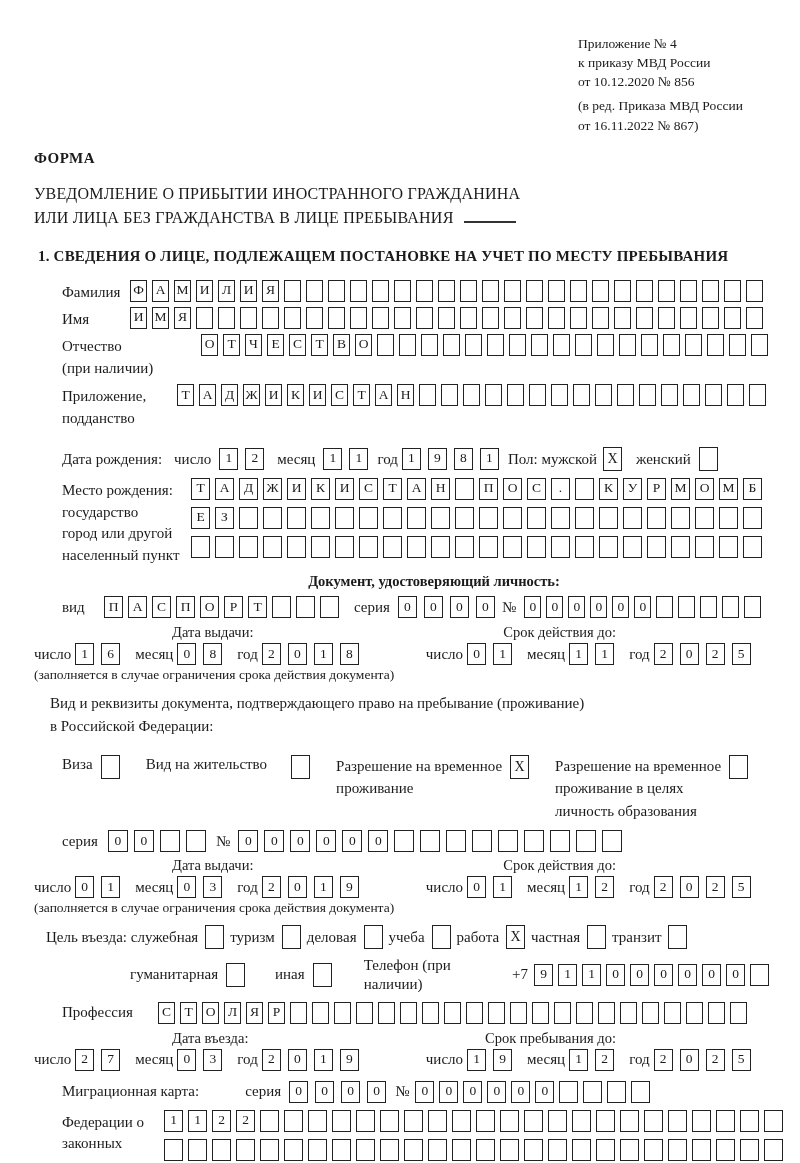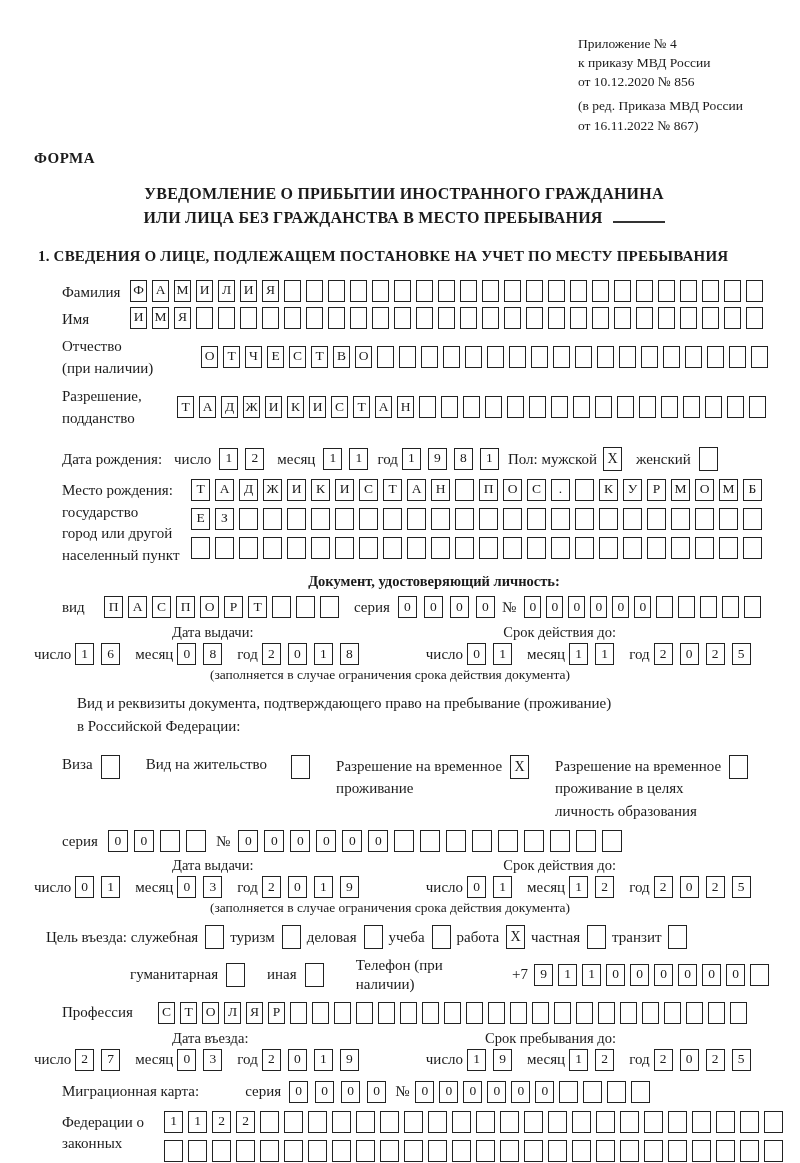--- a/index.html
+++ b/index.html
@@ -5,26 +5,26 @@
   *{box-sizing:border-box;margin:0;padding:0}
   html,body{background:#ffffff}
   body{width:800px;height:1163px;overflow:hidden;color:#1b1b1b;
        font-family:"Liberation Serif","DejaVu Serif",serif;font-size:15px;line-height:1.25}
   .page{padding:34px 26px 10px 34px;position:relative}
 
   .appendix{margin-left:auto;width:196px;font-size:13.5px;line-height:1.42}
   .appendix .grp2{margin-top:5px}
   .forma{font-weight:bold;margin:14px 32px 0 0;font-size:15px;letter-spacing:.5px}
 
-  .title{text-align:center;font-weight:bold;font-size:16px;margin-top:14px;line-height:1.55;letter-spacing:.2px}
+  .title{font-weight:normal;font-size:16px;margin-top:14px;line-height:1.55;letter-spacing:.2px}
   .title-uline{display:inline-block;width:52px;border-bottom:2px solid #333;margin-left:10px;height:14px}
 
   .sec-heading{font-weight:bold;font-size:15px;margin:16px 0 14px 4px;letter-spacing:.2px}
 
-  .row{display:flex;align-items:center;margin-bottom:5px}
+  .row{display:flex;align-items:flex-start;margin-bottom:5px}
   .lbl{flex:none;padding-top:3px}
   .ml28{margin-left:28px}
   .lines{flex:none;line-height:1.45;padding-top:2px}
 
   .boxes{display:inline-flex;flex-wrap:nowrap}
   .cell{display:inline-flex;align-items:center;justify-content:center;flex:none;
         width:17px;height:22px;border:1.8px solid #222;margin-right:5px;
         font-size:13.5px;background:#fff}
   .w19 .cell{width:19px}
   .w20 .cell{width:20px;margin-right:6px}
@@ -37,61 +37,61 @@
   .center-bold{text-align:center;font-weight:bold;font-size:14.5px;margin:4px 0 6px 60px}
 
   .date-labels{display:flex;margin:4px 0 2px 0;font-size:14.5px}
   .date-labels .dl-left{margin-left:138px}
   .date-labels .dl-right{margin-left:auto;margin-right:158px}
   .date-row{display:flex;align-items:center}
   .date-grp{display:flex;align-items:center}
   .date-grp .dlbl{margin-right:4px}
   .date-grp .boxes{margin-right:8px}
   .date-grp.rgt{margin-left:52px}
-  .note-right{text-align:center;font-size:13.5px;margin:2px 28px 8px 0}
+  .note-right{text-align:left;font-size:13.5px;margin:2px 28px 8px 0}
 
   .permit-row{display:flex;align-items:flex-start;margin:16px 0 4px 28px}
   .permit-row .cb{margin:0 8px 0 8px}
   .opt{text-align:left;line-height:1.5;flex:none}
   .gap18{margin-left:18px}
 
   .purpose-row{display:flex;align-items:center;margin:8px 0 0 12px;flex-wrap:nowrap}
   .purpose-row .cb{margin:0 6px 0 7px}
   .purpose2-row{display:flex;align-items:center;margin:7px 0 0 96px}
   .purpose2-row .cb{margin:0 6px 0 8px}
   .phone-lbl{margin-left:26px;margin-right:14px}
   .plus7{margin-right:6px}
 
   .mig-row{display:flex;align-items:center;margin-top:10px}
   .mig-row .series-lbl{margin-left:46px;margin-right:8px}
   .mig-row .num-lbl{margin:0 6px 0 2px}
 
   .serial-row{display:flex;align-items:center;margin:8px 0 2px 28px}
   .serial-row .series-lbl{margin-right:10px}
   .serial-row .num-lbl{margin:0 8px 0 4px}
-  .padtext{margin:8px 0 2px 43px;line-height:1.55}
+  .padtext{margin:8px 0 2px 16px;line-height:1.55}
 </style>
 </head>
 <body>
 
 <div class="page">
 
   <div class="appendix">
     <div>Приложение № 4</div>
     <div>к приказу МВД России</div>
     <div>от 10.12.2020 № 856</div>
     <div class="grp2">(в ред. Приказа МВД России</div>
     <div>от 16.11.2022 № 867)</div>
   </div>
 
   <div class="forma">ФОРМА</div>
 
   <div class="title">
     <div>УВЕДОМЛЕНИЕ О ПРИБЫТИИ ИНОСТРАННОГО ГРАЖДАНИНА</div>
-    <div><span>ИЛИ ЛИЦА БЕЗ ГРАЖДАНСТВА В МЕСТО ПРЕБЫВАНИЯ</span><span class="title-uline"></span></div>
+    <div><span>ИЛИ ЛИЦА БЕЗ ГРАЖДАНСТВА В ЛИЦЕ ПРЕБЫВАНИЯ</span><span class="title-uline"></span></div>
   </div>
 
   <div class="sec-heading">1. СВЕДЕНИЯ О ЛИЦЕ, ПОДЛЕЖАЩЕМ ПОСТАНОВКЕ НА УЧЕТ ПО МЕСТУ ПРЕБЫВАНИЯ</div>
 
   <div class="row ml28">
     <span class="lbl" style="width:68px">Фамилия</span>
     <span class="boxes">
         <span class="cell">Ф</span>
         <span class="cell">А</span>
         <span class="cell">М</span>
@@ -189,21 +189,21 @@
         <span class="cell"></span>
         <span class="cell"></span>
         <span class="cell"></span>
         <span class="cell"></span>
         <span class="cell"></span>
       </span>
   </div>
 
   <div class="row ml28">
     <span class="lines" style="width:115px">
-      <div>Разрешение,</div>
+      <div>Приложение,</div>
       <div>подданство</div>
     </span>
     <span class="boxes">
         <span class="cell">Т</span>
         <span class="cell">А</span>
         <span class="cell">Д</span>
         <span class="cell">Ж</span>
         <span class="cell">И</span>
         <span class="cell">К</span>
         <span class="cell">И</span>
@@ -538,21 +538,21 @@
     <span>работа</span>
     <span class="cb">X</span>
     <span>частная</span>
     <span class="cb"></span>
     <span>транзит</span>
     <span class="cb"></span>
   </div>
   <div class="purpose2-row">
     <span>гуманитарная</span>
     <span class="cb"></span>
-    <span style="margin-left:16px">иная</span>
+    <span style="margin-left:24px">иная</span>
     <span class="cb"></span>
     <span class="phone-lbl">Телефон (при наличии)</span>
     <span class="plus7">+7</span>
     <span class="boxes w19">
         <span class="cell">9</span>
         <span class="cell">1</span>
         <span class="cell">1</span>
         <span class="cell">0</span>
         <span class="cell">0</span>
         <span class="cell">0</span>

